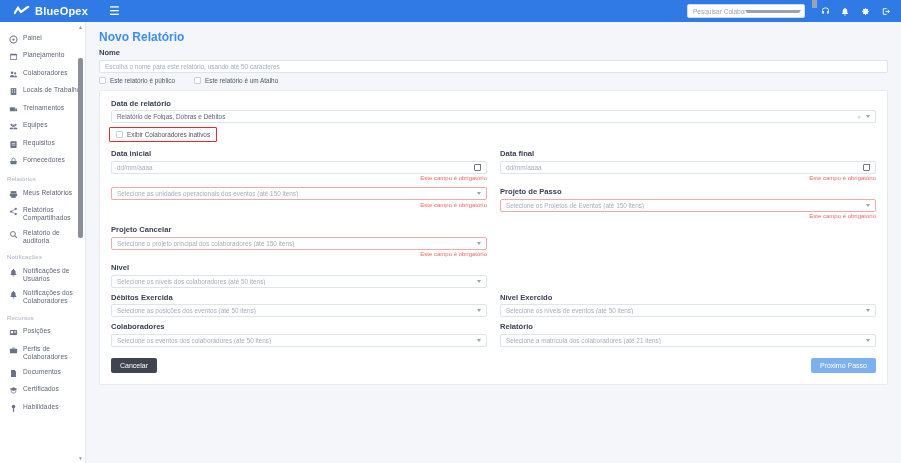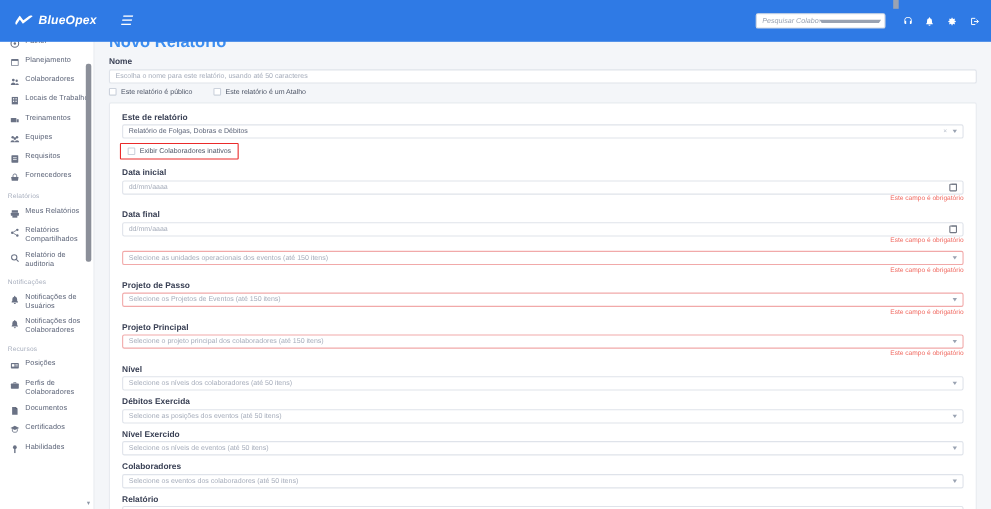--- a/index.html
+++ b/index.html
@@ -8,25 +8,24 @@
     overflow: hidden;
     font-family: "Liberation Sans", sans-serif;
     background: #f4f6f9;
     font-size: 12px;
     color: #3a4155;
   }
 
   
   .navbar {
     position: absolute; top: 0; left: 0;
-    width: 901px; height: 38px;
+    width: 901px; height: 22px;
     background: #2f7ae5;
     display: flex; align-items: center;
     z-index: 30;
-    font-style: italic;
   }
   .brand {
     display: flex; align-items: center;
     gap: 5px;
     padding-left: 14px;
     width: 95px;
   }
   .brand-logo { width: 16px; height: 11px; display:block; }
   .brand-name {
     color: #fff; font-size: 11px; font-weight: bold;
@@ -128,21 +127,21 @@
   
   .main {
     position: absolute; top: 22px; left: 86px;
     width: 815px; height: 441px;
     background: #f4f6f9;
     padding: 8px 13px 0 13px;
     overflow: hidden;
   }
   .page-title {
     color: #3d8ef0;
-    font-size: 15px;
+    font-size: 12px;
     font-weight: bold;
     margin-bottom: 4px;
   }
   .field-label {
     font-size: 7.6px;
     font-weight: bold;
     color: #3a4155;
     margin-bottom: 2.5px;
     display: block;
   }
@@ -189,21 +188,21 @@
     border-radius: 1px;
     display: inline-flex;
     align-items: center;
     padding: 3px 6px;
     margin: 4px 0 2px -2px;
     gap: 4px;
   }
 
   .grid2 {
     display: grid;
-    grid-template-columns: 1fr;
+    grid-template-columns: 1fr 1fr;
     column-gap: 13px;
   }
   .fld { margin-top: 5px; }
   .err-msg {
     font-size: 6px;
     color: #f0685f;
     text-align: right;
     margin-top: 1.5px;
     height: 7px;
   }
@@ -506,21 +505,21 @@
       <span class="chk-lb">Este relatório é público</span>
     </div>
     <div class="chk-group">
       <span class="chk"></span>
       <span class="chk-lb">Este relatório é um Atalho</span>
     </div>
   </div>
 
   <div class="card">
 
-    <label class="field-label">Este de relatório</label>
+    <label class="field-label">Data de relatório</label>
     <div class="sel">
       <span class="sel-ph" style="color:#5c6478">Relatório de Folgas, Dobras e Débitos</span>
       <span class="sel-x">×</span>
       <span class="caret-sm"></span>
     </div>
 
     <div class="hl-box">
       <span class="chk"></span>
       <span class="chk-lb">Exibir Colaboradores inativos</span>
     </div>
@@ -560,21 +559,21 @@
           <span class="sel-ph">Selecione os Projetos de Eventos (até 150 itens)</span>
           <span class="caret-sm"></span>
         </div>
         <div class="err-msg">Este campo é obrigatório</div>
       </div>
     </div>
 
     
     <div class="grid2">
       <div class="fld">
-        <label class="field-label">Projeto Principal</label>
+        <label class="field-label">Projeto Cancelar</label>
         <div class="sel err">
           <span class="sel-ph">Selecione o projeto principal dos colaboradores (até 150 itens)</span>
           <span class="caret-sm"></span>
         </div>
         <div class="err-msg">Este campo é obrigatório</div>
       </div>
     </div>
 
     
     <div class="grid2">

